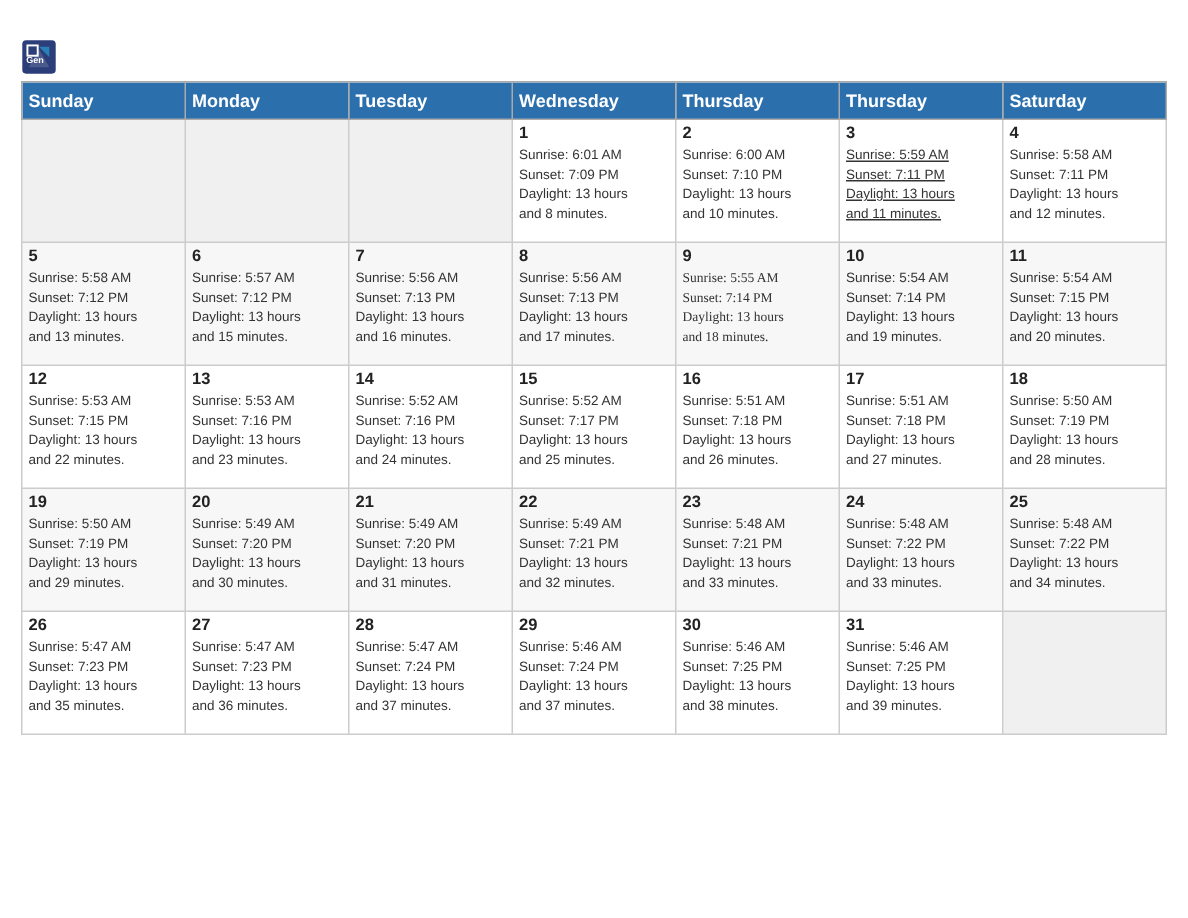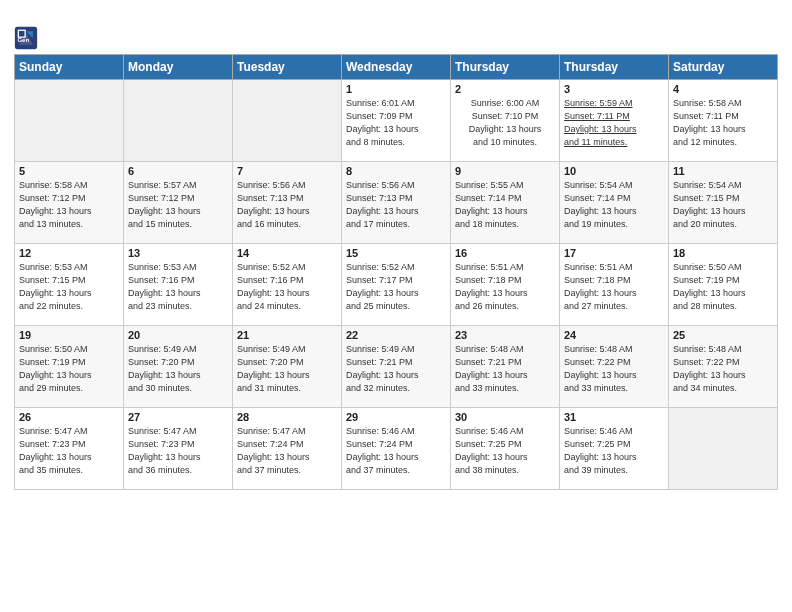--- a/index.html
+++ b/index.html
@@ -126,21 +126,21 @@
           <td class="empty-cell"></td>
           <td>
             <span class="day-num">1</span>
             <div class="day-detail" style="white-space: pre-line;">Sunrise: 6:01 AM
 Sunset: 7:09 PM
 Daylight: 13 hours
 and 8 minutes.</div>
           </td>
           <td>
             <span class="day-num">2</span>
-            <div class="day-detail" style="white-space: pre-line; text-align: center;">Sunrise: 6:00 AM
+            <div class="day-detail" style="white-space: pre-line;">Sunrise: 6:00 AM
 Sunset: 7:10 PM
 Daylight: 13 hours
 and 10 minutes.</div>
           </td>
           <td>
             <span class="day-num">3</span>
             <div class="day-detail" style="white-space: pre-line; text-decoration: underline;">Sunrise: 5:59 AM
 Sunset: 7:11 PM
 Daylight: 13 hours
 and 11 minutes.</div>
@@ -177,21 +177,21 @@
           </td>
           <td>
             <span class="day-num">8</span>
             <div class="day-detail" style="white-space: pre-line;">Sunrise: 5:56 AM
 Sunset: 7:13 PM
 Daylight: 13 hours
 and 17 minutes.</div>
           </td>
           <td>
             <span class="day-num">9</span>
-            <div class="day-detail" style="white-space: pre-line;">Sunrise: 5:55 AM
+            <div class="day-detail" style="white-space: pre-line; font-family: Liberation Serif, serif;">Sunrise: 5:55 AM
 Sunset: 7:14 PM
 Daylight: 13 hours
 and 18 minutes.</div>
           </td>
           <td>
             <span class="day-num">10</span>
             <div class="day-detail" style="white-space: pre-line;">Sunrise: 5:54 AM
 Sunset: 7:14 PM
 Daylight: 13 hours
 and 19 minutes.</div>

